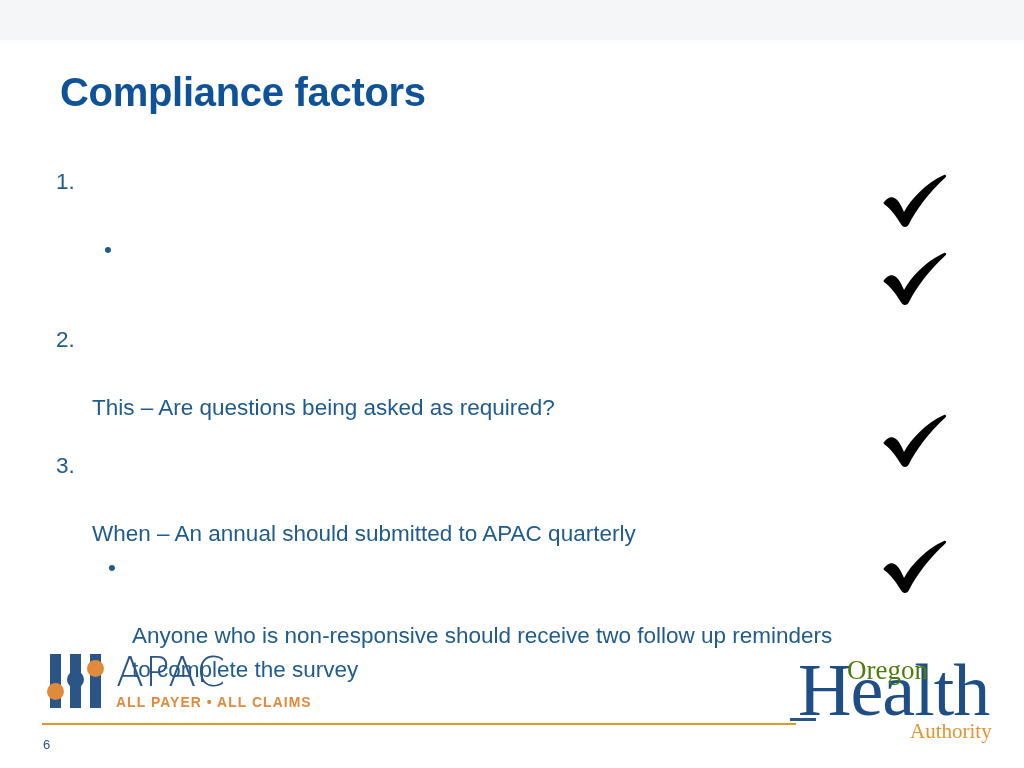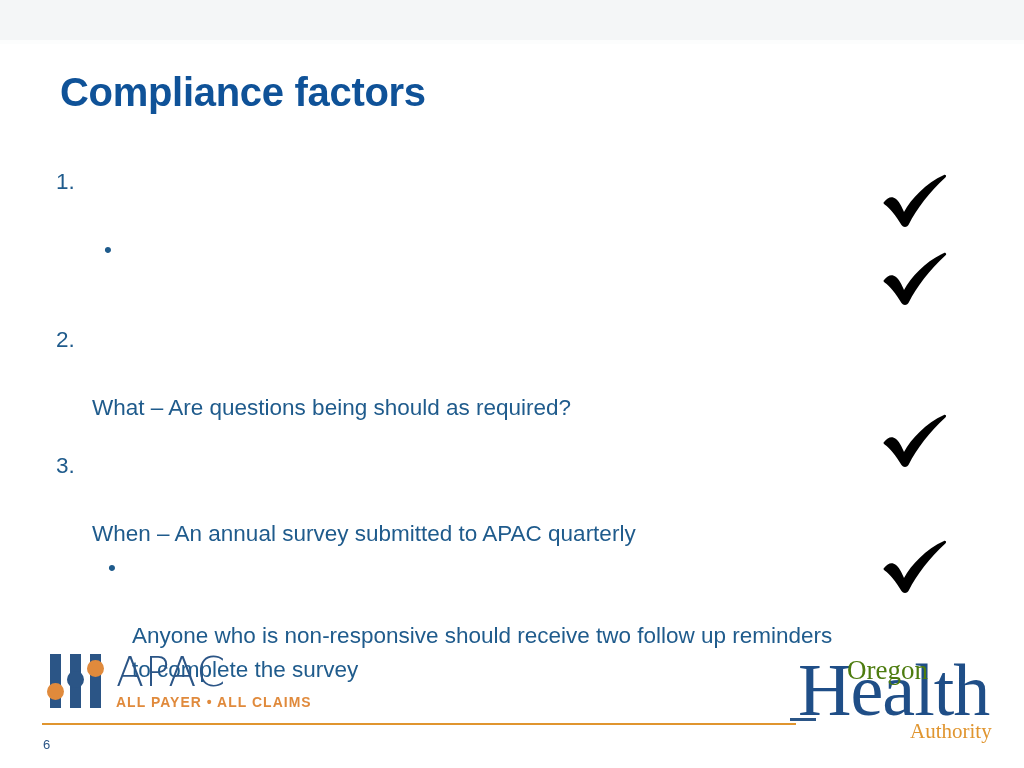--- a/index.html
+++ b/index.html
@@ -242,28 +242,28 @@
     <ul class="subs">
       <li class="sub wide">
         <span class="dot">•</span>
       </li>
     </ul>
 
     <div class="gap-md"></div>
 
     <div class="numbered">
       <span class="num">2.</span>
-      <span>What – Are questions being should as required?</span>
+      <span>This – Are questions being asked as required?</span>
     </div>
 
     <div class="gap-lg"></div>
 
     <div class="numbered">
       <span class="num">3.</span>
-      <span>When – An annual survey submitted to APAC quarterly</span>
+      <span>When – An annual should submitted to APAC quarterly</span>
     </div>
     <ul class="subs">
       <li class="sub narrow">
         <span class="dot">•</span>
         <span>Anyone who is non-responsive should receive two follow up reminders to complete the survey</span>
       </li>
 
     </ul>
 
   </div>

